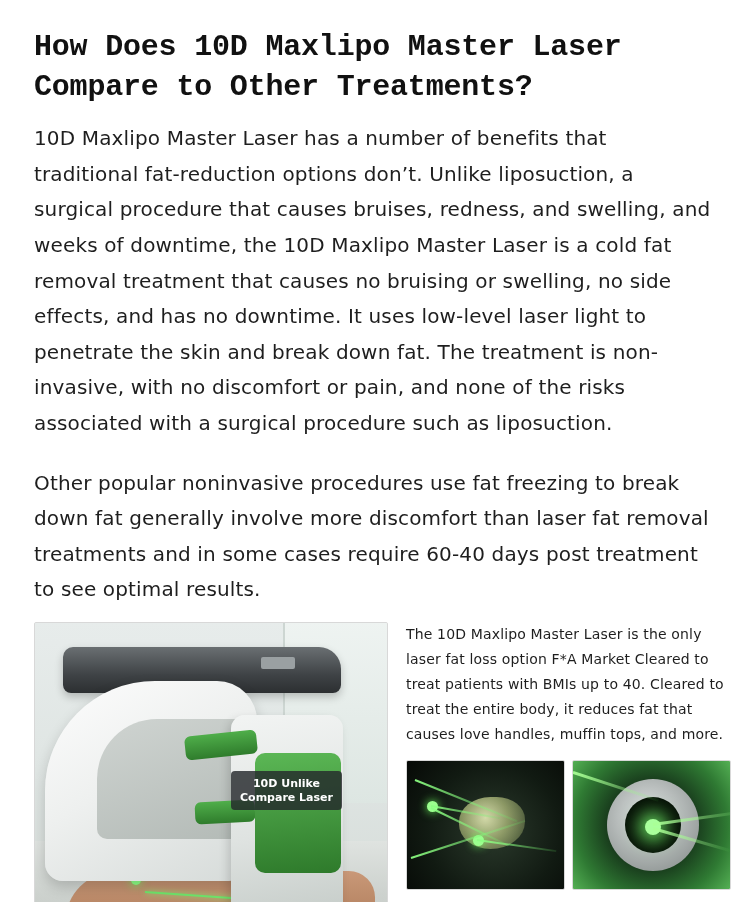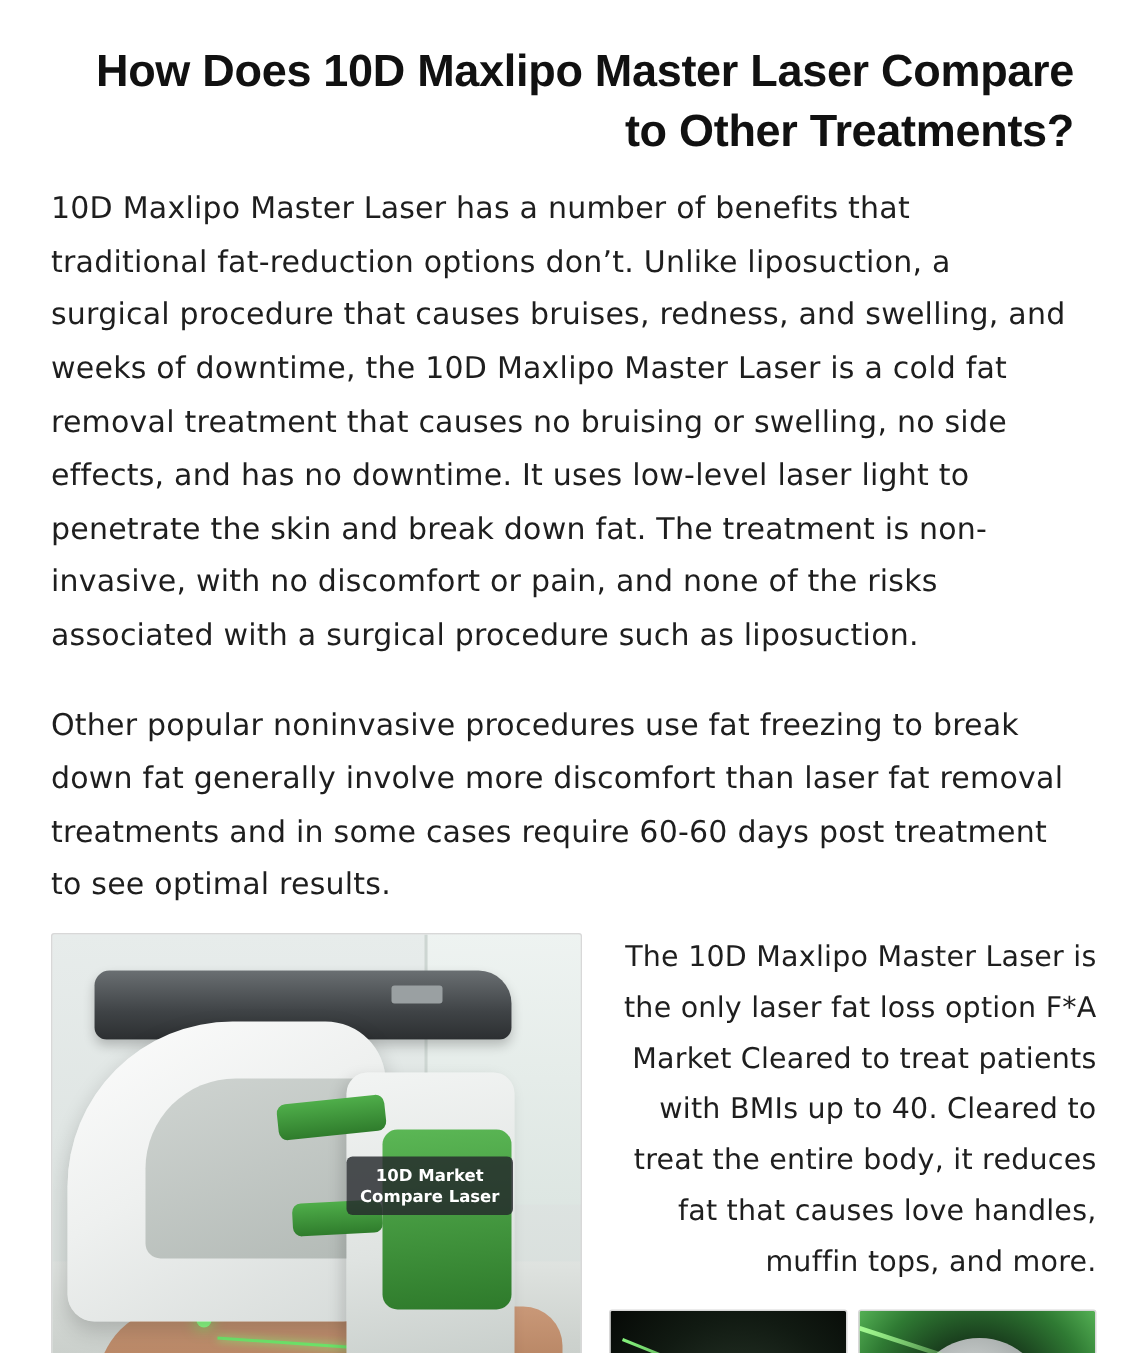--- a/index.html
+++ b/index.html
@@ -15,25 +15,25 @@
     overflow: hidden;
   }
   .page {
     position: relative;
     width: 750px;
     height: 902px;
     box-sizing: border-box;
     padding: 24px 34px 0 34px;
   }
   .headline {
-    font-family: Liberation Sans, sans-serif;
+    font-family: Liberation Mono, monospace;
     font-size: 30px;
     font-weight: bold;
     line-height: 1.32;
-    text-align: right;
+    text-align: left;
     color: #111111;
     margin: 4px 0 14px 0;
     letter-spacing: -0.2px;
   }
   .body-par {
     font-size: 20px;
     line-height: 1.78;
     color: #1e1e1e;
     margin: 0 0 22px 0;
     letter-spacing: 0.15px;
@@ -172,26 +172,25 @@
     align-items: center;
     justify-content: center;
   }
   .photo-avatar svg { display: block; }
   .right-col {
     flex: 1 1 auto;
     display: flex;
     flex-direction: column;
   }
   .right-par {
-    font-size: 19px;
+    font-size: 14px;
     line-height: 1.78;
     color: #1e1e1e;
     margin: 0 0 14px 0;
     letter-spacing: 0.15px;
-    text-align: right;
   }
   .thumb-row {
     display: flex;
     gap: 7px;
   }
   .thumb {
     position: relative;
     width: 157px;
     height: 128px;
     border: 1px solid #d8d8d8;
@@ -256,21 +255,21 @@
 </style>
 </head>
 <body>
 
 <div class="page">
 
   <h1 class="headline">How Does 10D Maxlipo Master Laser Compare to Other Treatments?</h1>
 
   <p class="body-par">10D Maxlipo Master Laser has a number of benefits that traditional fat-reduction options don’t. Unlike liposuction, a surgical procedure that causes bruises, redness, and swelling, and weeks of downtime, the 10D Maxlipo Master Laser is a cold fat removal treatment that causes no bruising or swelling, no side effects, and has no downtime. It uses low-level laser light to penetrate the skin and break down fat. The treatment is non-invasive, with no discomfort or pain, and none of the risks associated with a surgical procedure such as liposuction.</p>
 
-  <p class="body-par second">Other popular noninvasive procedures use fat freezing to break down fat generally involve more discomfort than laser fat removal treatments and in some cases require 60-60 days post treatment to see optimal results.</p>
+  <p class="body-par second">Other popular noninvasive procedures use fat freezing to break down fat generally involve more discomfort than laser fat removal treatments and in some cases require 60-40 days post treatment to see optimal results.</p>
 
   <div class="lower">
 
     <div class="photo-main">
       <div class="room-bg"></div>
       <div class="window"></div>
       <div class="bed"></div>
       <div class="body"></div>
       <div class="brief"></div>
 
@@ -283,21 +282,21 @@
 
       <div class="arm"></div>
       <div class="hood"></div>
       <div class="hood-inner"></div>
       <div class="tower"></div>
       <div class="green-a"></div>
       <div class="green-b"></div>
       <div class="green-c"></div>
 
       <div class="photo-label">
-        <div>10D Market</div>
+        <div>10D Unlike</div>
         <div>Compare Laser</div>
       </div>
 
       <div class="photo-avatar">
         <svg width="14" height="14" viewBox="0 0 24 24" aria-hidden="true">
           <circle cx="12" cy="8" r="4" fill="#e9ecee"></circle>
           <path d="M4 21c0-4.4 3.6-7 8-7s8 2.6 8 7z" fill="#e9ecee"></path>
         </svg>
       </div>
     </div>

